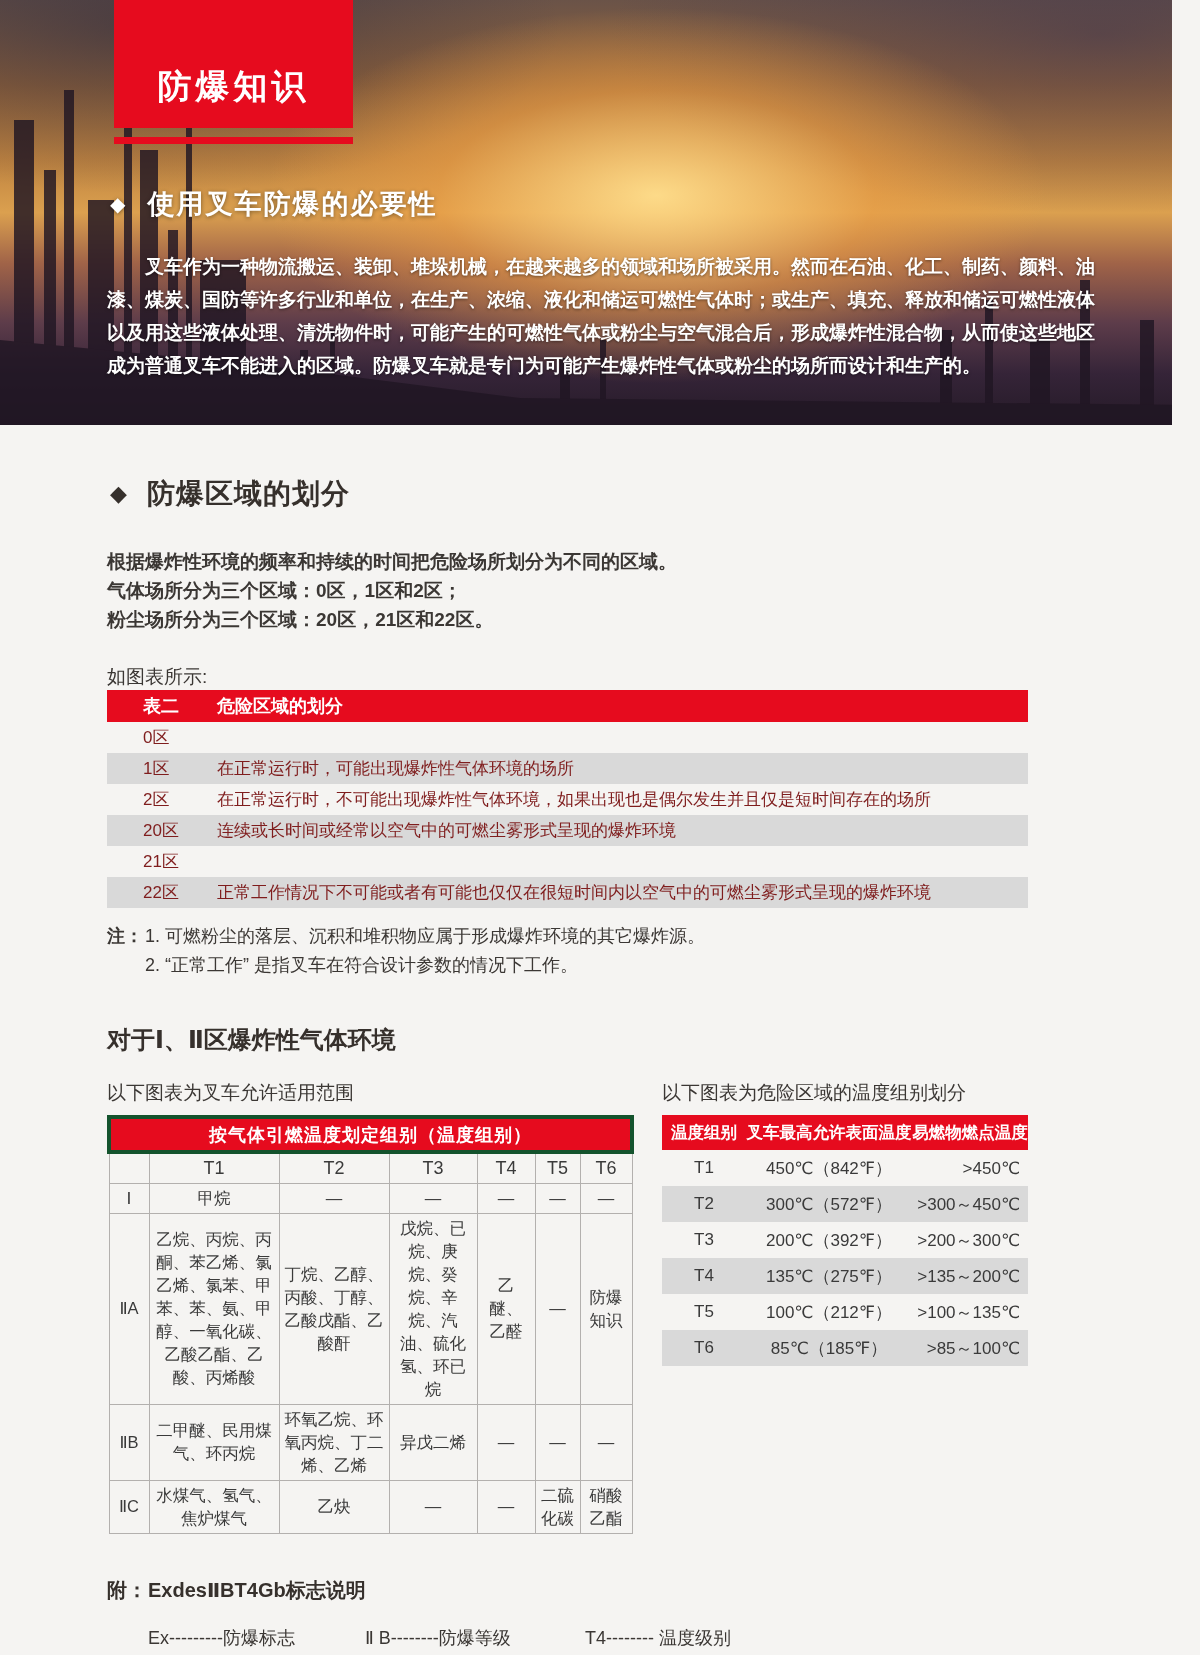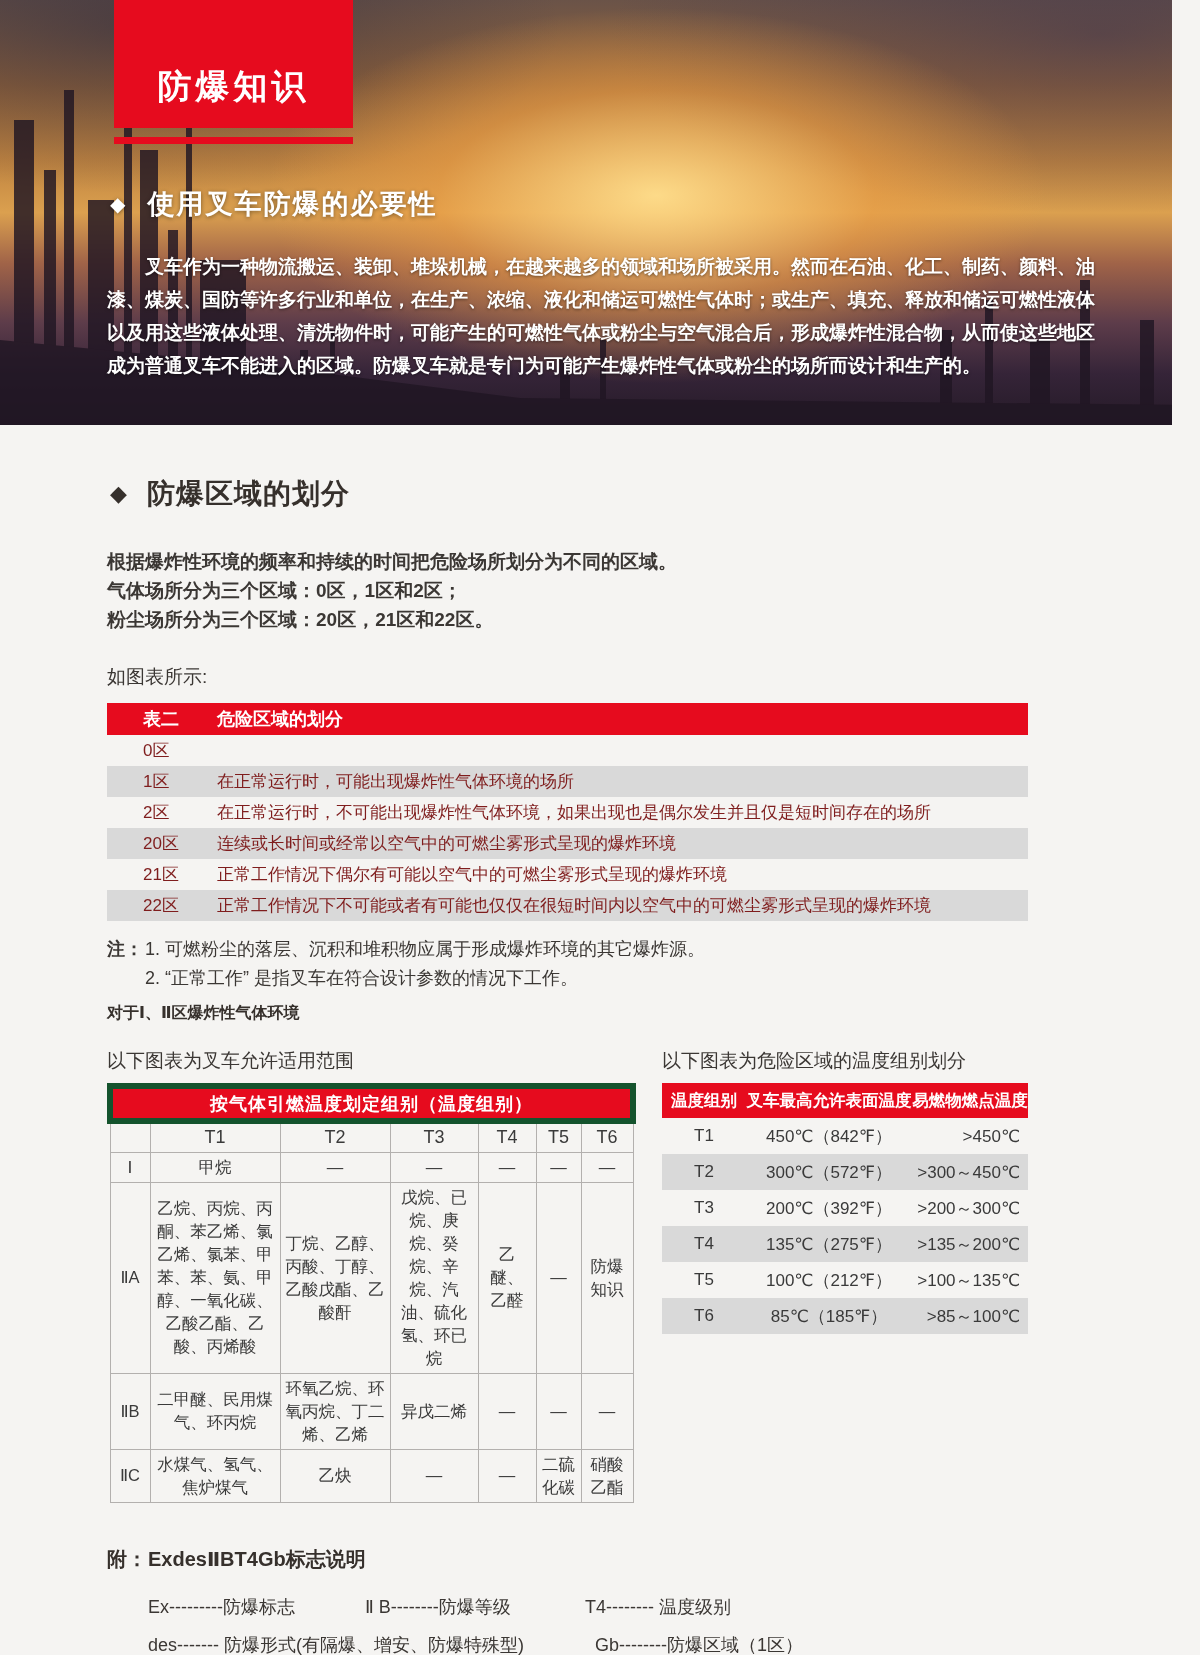--- a/index.html
+++ b/index.html
@@ -37,39 +37,39 @@
     text-align:justify; text-indent:2em; text-shadow:0 1px 3px rgba(0,0,0,0.5);
   }
   
   .content { width:921px; margin-left:107px; }
   .sec-h2 { display:flex; align-items:center; padding-top:50px; color:#36302c; }
   .sec-h2 .diamond { font-size:22px; margin-left:3px; margin-right:20px; color:#36302c; }
   .sec-h2 .txt { font-size:28px; font-weight:bold; letter-spacing:1px; }
   .intro { margin-top:34px; font-size:19px; font-weight:bold; line-height:29px; color:#3b3734; }
   .caption { margin-top:30px; font-size:19px; color:#3b3734; }
   
-  .ztable { margin-top:13px; width:921px; }
+  .ztable { margin-top:0; width:921px; }
   .zhead { height:32px; background:#e60b1e; color:#fff; display:flex; align-items:center; font-weight:bold; font-size:18px; }
   .zhead .c1, .zrow .c1 { width:110px; padding-left:36px; flex:none; }
   .zhead .c2, .zrow .c2 { flex:1; padding-right:12px; }
   .zrow { height:31px; display:flex; align-items:center; font-size:17px; color:#7f1d1d; }
   .zrows .zrow:nth-child(2n) { background:#d9d9d9; }
   
   .notes { margin-top:14px; display:flex; font-size:18px; line-height:29px; color:#3b3734; }
   .notes .nlabel { font-weight:bold; width:38px; flex:none; }
   
-  .gas-title { margin-top:10px; font-size:16px; font-weight:bold; color:#36302c; }
+  .gas-title { margin-top:44px; font-size:24px; font-weight:bold; color:#36302c; }
   .cols { margin-top:24px; display:flex; }
   .col-left { width:523px; margin-right:32px; flex:none; }
   .col-right { width:366px; flex:none; }
   .col-cap { font-size:19px; color:#3b3734; height:26px; margin-bottom:9px; }
   
   table.gtable { width:523px; border-collapse:collapse; table-layout:fixed; }
   table.gtable th, table.gtable td { border:1px solid #b3b0ae; font-weight:normal; }
-  table.gtable .title-row th { background:#e60b1e; border:6px solid #14532d; color:#fff;
+  table.gtable .title-row th { background:#e60b1e; border:4px solid #14532d; color:#fff;
        font-weight:bold; font-size:18px; height:35px; text-align:center; letter-spacing:1px; }
   table.gtable .head-row th { height:31px; font-size:18px; color:#3a3a3a; text-align:center; }
   table.gtable td, table.gtable th.grp { font-size:16.5px; color:#3a3a3a; text-align:center;
        vertical-align:middle; line-height:23px; padding:3px 4px; }
   table.gtable tr.r0 td { height:24px; }
   
   .ttable { width:366px; }
   .thead { height:35px; background:#e60b1e; color:#fff; font-weight:bold; font-size:16.5px;
            display:flex; align-items:center; }
   .thead .h1 { width:84px; text-align:center; flex:none; }
@@ -163,21 +163,20 @@
       <div class="zrow">
         <span class="c1">2区</span>
         <span class="c2">在正常运行时，不可能出现爆炸性气体环境，如果出现也是偶尔发生并且仅是短时间存在的场所</span>
       </div>
       <div class="zrow">
         <span class="c1">20区</span>
         <span class="c2">连续或长时间或经常以空气中的可燃尘雾形式呈现的爆炸环境</span>
       </div>
       <div class="zrow">
         <span class="c1">21区</span>
-        <span class="c2">正常工作情况下偶尔有可能以空气中的可燃尘雾形式呈现的爆炸环境</span>
       </div>
       <div class="zrow">
         <span class="c1">22区</span>
         <span class="c2">正常工作情况下不可能或者有可能也仅仅在很短时间内以空气中的可燃尘雾形式呈现的爆炸环境</span>
       </div>
     </div>
   </div>
 
   <div class="notes">
     <span class="nlabel">注：</span>

